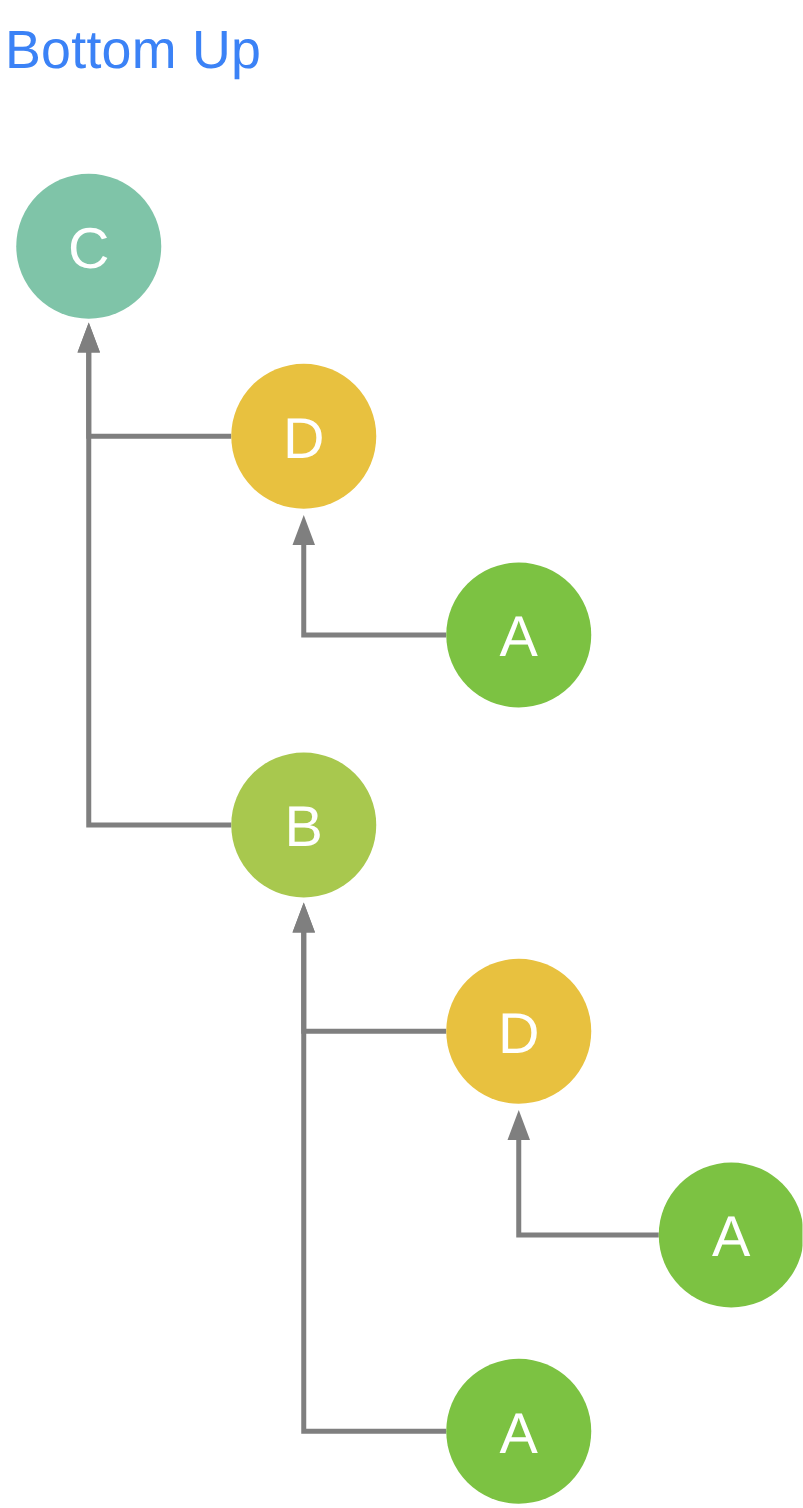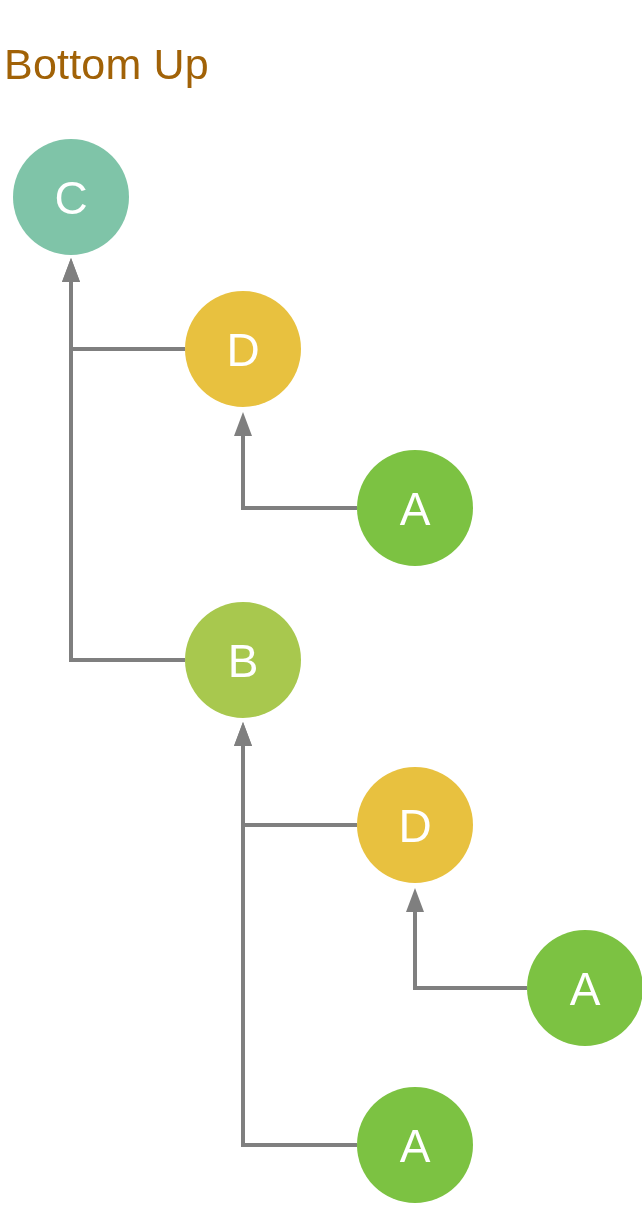--- a/index.html
+++ b/index.html
@@ -16,24 +16,23 @@
     -webkit-font-smoothing: antialiased;
   }
 
   #diagram-title {
     position: absolute;
     left: 4px;
     top: 16px;
     font-family: "Liberation Sans", sans-serif;
     font-size: 43px;
     font-weight: 300;
-    color: #a16207;
+    color: #3b82f6;
     letter-spacing: 0.2px;
     white-space: nowrap;
-    margin-top: 24px;
   }
 
   #graph-canvas {
     position: absolute;
     left: 0;
     top: 0;
     width: 642px;
     height: 1206px;
   }
 

